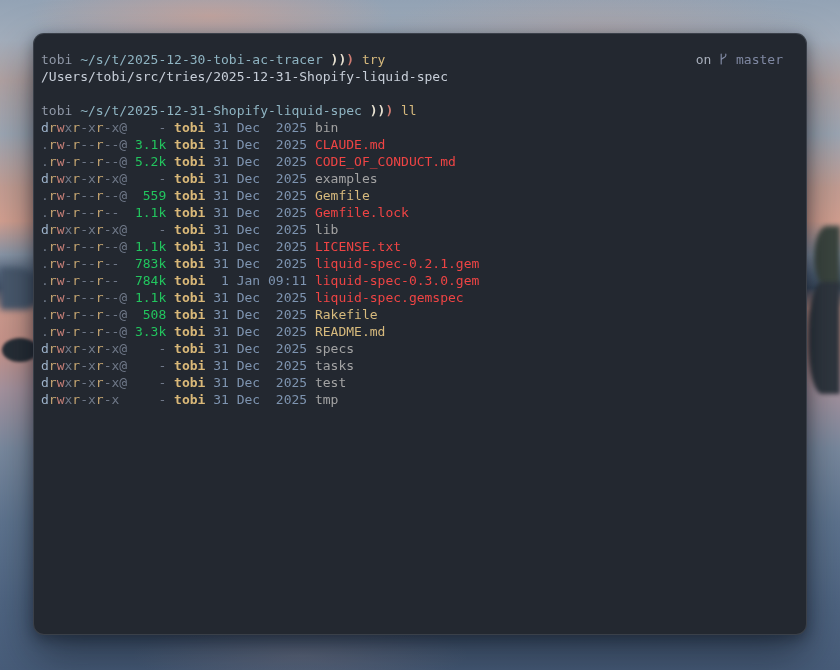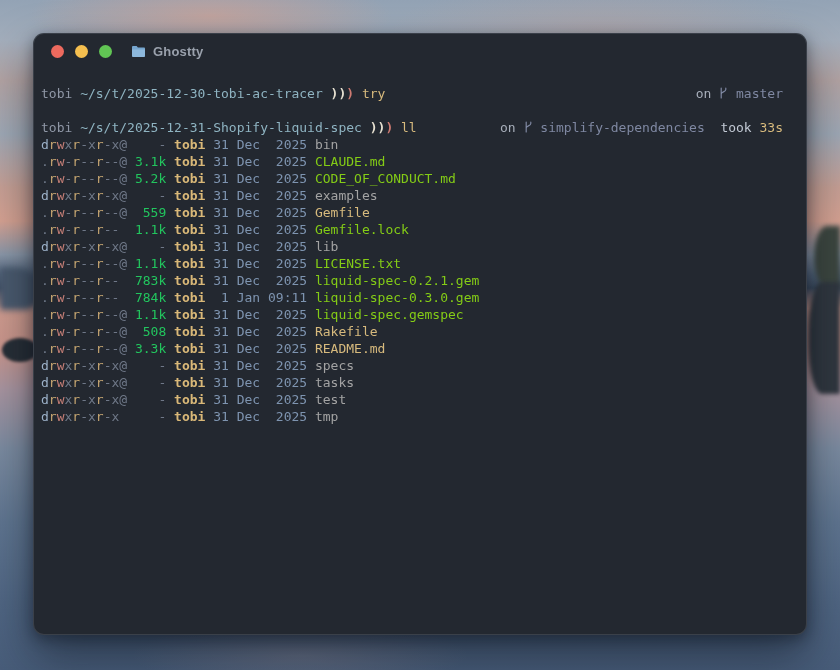--- a/index.html
+++ b/index.html
@@ -50,60 +50,43 @@
   .t-branch-icon{color:#7f88a2;display:inline-block;vertical-align:-1px;}
   .t-took{color:#c2c9d4;}
   .p-muted{color:#6f7888;}
   .p-d{color:#9cb1c9;}
   .p-r{color:#c6a671;}
   .p-w{color:#c67f77;}
   .sz{color:#22c55e;} .sz-dash{color:#6f7888;}
   .owner{color:#d9b878;font-weight:bold;}
   .dt{color:#7e94b0;}
   .n-dir{color:#a3a3a3;}
-  .n-file{color:#84cc16;}
+  .n-file{color:#ef4444;}
   .n-build{color:#d7ba7d;}
   .t-cursor{display:inline-block;width:2px;height:13px;background:#c2c9d4;
     vertical-align:-2px;}
 </style>
 </head>
 <body>
 
 <div class="wallpaper">
   <div class="wp-hill-left"></div>
   <div class="wp-rock-left"></div>
   <div class="wp-tree-right"></div>
   <div class="wp-rock-right"></div>
 </div>
 
 <div class="window">
-  <div class="titlebar">
-    <div class="traffic">
-      <button class="tl red"></button>
-      <button class="tl yellow"></button>
-      <button class="tl green"></button>
-    </div>
-    <div class="title-wrap">
-      <span class="folder-icon">
-        <svg width="15" height="12" viewBox="0 0 15 12">
-          <path d="M1 2.2C1 1.5 1.5 1 2.2 1h3.4l1.3 1.4h6c.7 0 1.1.5 1.1 1.2v7.2c0 .7-.4 1.2-1.1 1.2H2.2C1.5 12 1 11.5 1 10.8z" fill="#76a6cf"></path>
-          <path d="M1 4.4h13v6.4c0 .7-.4 1.2-1.1 1.2H2.2C1.5 12 1 11.5 1 10.8z" fill="#8db8dc"></path>
-        </svg>
-      </span>
-      <span class="win-title">Ghostty</span>
-    </div>
-  </div>
   <div class="terminal">
       <div class="t-line"><span class="t-gray">tobi</span> <span class="t-cyan">~/s/t/2025-12-30-tobi-ac-tracer</span> <span class="t-cream">)</span><span class="t-cream">)</span><span class="t-red">)</span> <span class="t-yellow">try</span><span class="t-right"><span class="t-on">on</span> <span class="t-branch-icon"><svg width="9" height="12" viewBox="0 0 9 12">
               <path d="M2.2 1v10M2.2 7.2c0-2.6 4.6-2 4.6-4.7V1.2" fill="none" stroke="currentColor" stroke-width="1.2" stroke-linecap="round"></path>
             </svg></span> <span class="t-branch">master</span></span></div>
+      <div class="t-line"><span class="t-fg">/Users/tobi/src/tries/2025-12-31-Shopify-liquid-spec</span></div>
       <div class="t-line"> </div>
-      <div class="t-line"><span class="t-gray">tobi</span> <span class="t-cyan">~/s/t/2025-12-31-Shopify-liquid-spec</span> <span class="t-cream">)</span><span class="t-cream">)</span><span class="t-red">)</span> <span class="t-yellow">ll</span><span class="t-right"><span class="t-on">on</span> <span class="t-branch-icon"><svg width="9" height="12" viewBox="0 0 9 12">
-              <path d="M2.2 1v10M2.2 7.2c0-2.6 4.6-2 4.6-4.7V1.2" fill="none" stroke="currentColor" stroke-width="1.2" stroke-linecap="round"></path>
-            </svg></span> <span class="t-branch">simplify-dependencies</span>  <span class="t-took">took</span> <span class="t-yellow">33s</span></span></div>
+      <div class="t-line"><span class="t-gray">tobi</span> <span class="t-cyan">~/s/t/2025-12-31-Shopify-liquid-spec</span> <span class="t-cream">)</span><span class="t-cream">)</span><span class="t-red">)</span> <span class="t-yellow">ll</span></div>
       <div class="t-line"><span><span class="p-d">d</span><span class="p-r">r</span><span class="p-w">w</span><span class="p-muted">x</span><span class="p-r">r</span><span class="p-muted">-</span><span class="p-muted">x</span><span class="p-r">r</span><span class="p-muted">-</span><span class="p-muted">x</span><span class="p-muted">@</span></span> <span class="sz-dash">   -</span> <span class="owner">tobi</span> <span class="dt">31 Dec  2025</span> <span class="n-dir">bin</span></div>
       <div class="t-line"><span><span class="p-muted">.</span><span class="p-r">r</span><span class="p-w">w</span><span class="p-muted">-</span><span class="p-r">r</span><span class="p-muted">-</span><span class="p-muted">-</span><span class="p-r">r</span><span class="p-muted">-</span><span class="p-muted">-</span><span class="p-muted">@</span></span> <span class="sz">3.1k</span> <span class="owner">tobi</span> <span class="dt">31 Dec  2025</span> <span class="n-file">CLAUDE.md</span></div>
       <div class="t-line"><span><span class="p-muted">.</span><span class="p-r">r</span><span class="p-w">w</span><span class="p-muted">-</span><span class="p-r">r</span><span class="p-muted">-</span><span class="p-muted">-</span><span class="p-r">r</span><span class="p-muted">-</span><span class="p-muted">-</span><span class="p-muted">@</span></span> <span class="sz">5.2k</span> <span class="owner">tobi</span> <span class="dt">31 Dec  2025</span> <span class="n-file">CODE_OF_CONDUCT.md</span></div>
       <div class="t-line"><span><span class="p-d">d</span><span class="p-r">r</span><span class="p-w">w</span><span class="p-muted">x</span><span class="p-r">r</span><span class="p-muted">-</span><span class="p-muted">x</span><span class="p-r">r</span><span class="p-muted">-</span><span class="p-muted">x</span><span class="p-muted">@</span></span> <span class="sz-dash">   -</span> <span class="owner">tobi</span> <span class="dt">31 Dec  2025</span> <span class="n-dir">examples</span></div>
       <div class="t-line"><span><span class="p-muted">.</span><span class="p-r">r</span><span class="p-w">w</span><span class="p-muted">-</span><span class="p-r">r</span><span class="p-muted">-</span><span class="p-muted">-</span><span class="p-r">r</span><span class="p-muted">-</span><span class="p-muted">-</span><span class="p-muted">@</span></span> <span class="sz"> 559</span> <span class="owner">tobi</span> <span class="dt">31 Dec  2025</span> <span class="n-build">Gemfile</span></div>
       <div class="t-line"><span><span class="p-muted">.</span><span class="p-r">r</span><span class="p-w">w</span><span class="p-muted">-</span><span class="p-r">r</span><span class="p-muted">-</span><span class="p-muted">-</span><span class="p-r">r</span><span class="p-muted">-</span><span class="p-muted">-</span><span class="p-muted"> </span></span> <span class="sz">1.1k</span> <span class="owner">tobi</span> <span class="dt">31 Dec  2025</span> <span class="n-file">Gemfile.lock</span></div>
       <div class="t-line"><span><span class="p-d">d</span><span class="p-r">r</span><span class="p-w">w</span><span class="p-muted">x</span><span class="p-r">r</span><span class="p-muted">-</span><span class="p-muted">x</span><span class="p-r">r</span><span class="p-muted">-</span><span class="p-muted">x</span><span class="p-muted">@</span></span> <span class="sz-dash">   -</span> <span class="owner">tobi</span> <span class="dt">31 Dec  2025</span> <span class="n-dir">lib</span></div>
       <div class="t-line"><span><span class="p-muted">.</span><span class="p-r">r</span><span class="p-w">w</span><span class="p-muted">-</span><span class="p-r">r</span><span class="p-muted">-</span><span class="p-muted">-</span><span class="p-r">r</span><span class="p-muted">-</span><span class="p-muted">-</span><span class="p-muted">@</span></span> <span class="sz">1.1k</span> <span class="owner">tobi</span> <span class="dt">31 Dec  2025</span> <span class="n-file">LICENSE.txt</span></div>
       <div class="t-line"><span><span class="p-muted">.</span><span class="p-r">r</span><span class="p-w">w</span><span class="p-muted">-</span><span class="p-r">r</span><span class="p-muted">-</span><span class="p-muted">-</span><span class="p-r">r</span><span class="p-muted">-</span><span class="p-muted">-</span><span class="p-muted"> </span></span> <span class="sz">783k</span> <span class="owner">tobi</span> <span class="dt">31 Dec  2025</span> <span class="n-file">liquid-spec-0.2.1.gem</span></div>
       <div class="t-line"><span><span class="p-muted">.</span><span class="p-r">r</span><span class="p-w">w</span><span class="p-muted">-</span><span class="p-r">r</span><span class="p-muted">-</span><span class="p-muted">-</span><span class="p-r">r</span><span class="p-muted">-</span><span class="p-muted">-</span><span class="p-muted"> </span></span> <span class="sz">784k</span> <span class="owner">tobi</span> <span class="dt"> 1 Jan 09:11</span> <span class="n-file">liquid-spec-0.3.0.gem</span></div>

